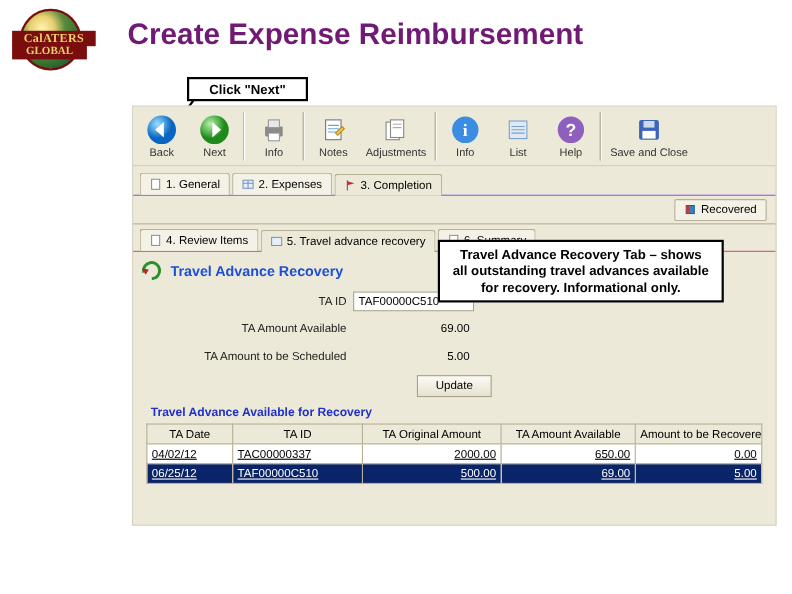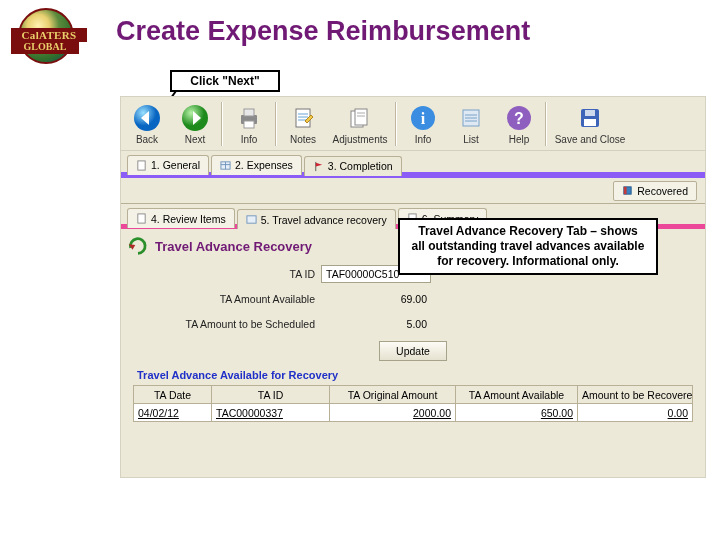--- a/index.html
+++ b/index.html
@@ -104,21 +104,21 @@
   .tbtn .ticon { width: 30px; height: 30px; margin-bottom: 2px; }
   .tbtn.wide { width: 66px; }
   .tbtn.wider { width: 82px; }
   .tsep {
     width: 2px; height: 44px; margin: 3px 2px 0;
     background: linear-gradient(90deg, #bdb89f 50%, #fff 50%);
   }
   
   .tabs {
     display: flex; gap: 0; padding: 6px 0 0 6px;
-    border-bottom: 6px solid #8b5cf6;
+    border-bottom: 1px solid #8b5cf6;
     height: 27px;
     align-items: center;
   }
   .tab {
     display: flex; align-items: center; gap: 4px;
     height: 20px;
     padding: 0 8px;
     border: 1px solid #b8b096;
     border-bottom: none;
     border-radius: 3px 3px 0 0;
@@ -142,33 +142,33 @@
     padding: 0 8px;
     border: 1px solid #b8b096;
     border-radius: 2px;
     background: #f4f2e7;
     font: 10.5px Tahoma, sans-serif;
     cursor: pointer;
   }
   
   .subtabs {
     display: flex; gap: 0; padding: 4px 16px 0 6px;
-    border-bottom: 5px solid #ec4899;
+    border-bottom: 1px solid #ec4899;
     height: 25px;
   }
   
   .panel-head {
     display: flex; align-items: center; gap: 6px;
     padding: 6px 6px 4px 6px;
   }
   .panel-head .big-icon {
     width: 22px; height: 22px;
   }
   .panel-head .title {
-    color: #701a75;
+    color: #1d4ed8;
     font: bold 13px Tahoma, sans-serif;
   }
   
   .form {
     padding: 2px 10px 6px 10px;
   }
   .frow {
     display: flex; align-items: center;
     height: 22px;
     margin-bottom: 3px;
@@ -438,19 +438,26 @@
         </tr>
       </thead>
       <tbody>
         <tr>
           <td class="l">04/02/12</td>
           <td class="l">TAC00000337</td>
           <td>2000.00</td>
           <td>650.00</td>
           <td>0.00</td>
         </tr>
+        <tr class="sel">
+          <td class="l">06/25/12</td>
+          <td class="l">TAF00000C510</td>
+          <td>500.00</td>
+          <td>69.00</td>
+          <td>5.00</td>
+        </tr>
       </tbody>
     </table>
   </div>
 
 </div>
 
 <div class="callout desc">Travel Advance Recovery Tab – shows all outstanding travel advances available for recovery. Informational only.</div>
 
 </body></html>

